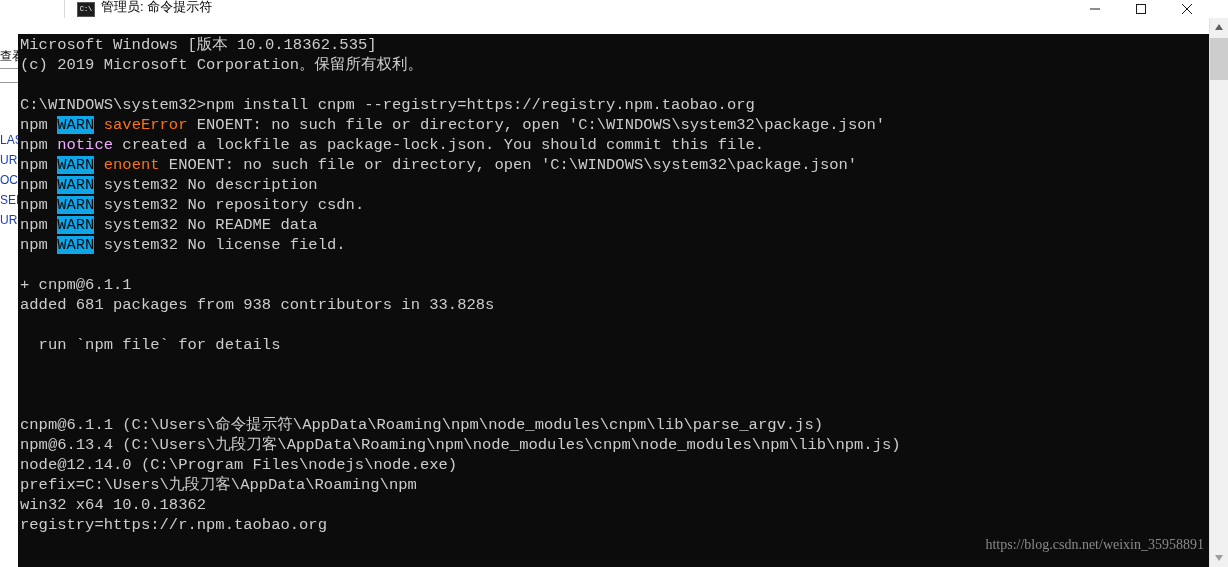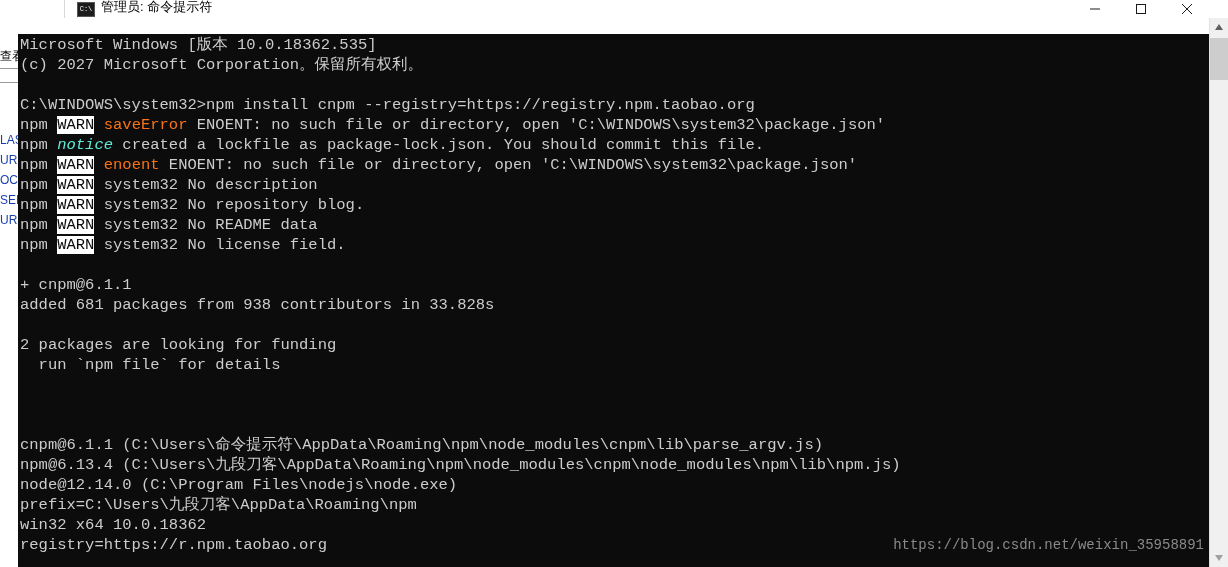--- a/index.html
+++ b/index.html
@@ -119,25 +119,25 @@
   .tline {
     font-family: "Liberation Mono", monospace;
     font-size: 15.5px;
     line-height: 20px;
     height: 20px;
     white-space: pre;
     color: #cccccc;
     letter-spacing: 0px;
   }
   .c-warn {
-    background: #ffffff;
+    background: #0ea5e9;
     color: #0c0c0c;
   }
   .c-magenta { color: #f97316; }
-  .c-blue    { color: #5eead4; font-style: italic; }
+  .c-blue    { color: #f0abfc; }
 
   
   #scrollbar {
     position: absolute;
     right: 0;
     top: 18px;
     width: 18px;
     height: 549px;
     background: #f0f0f0;
     border-left: 1px solid #e2e2e2;
@@ -156,21 +156,21 @@
     width: 18px;
     height: 42px;
     background: #cdcdcd;
   }
 
   
   #watermark {
     position: absolute;
     right: 24px;
     bottom: 14px;
-    font-family: Liberation Mono, monospace;
+    font-family: Liberation Serif, serif;
     font-size: 14px;
     color: #8a8a8a;
     white-space: nowrap;
     pointer-events: none;
   }
 </style>
 </head>
 <body>
 
 <div id="bg-window">
@@ -187,35 +187,34 @@
 <div id="console-window">
 
   <div id="titlebar">
     <div id="title-icon">C:\</div>
     <div id="title-text">管理员: 命令提示符</div>
   </div>
 
   <div id="terminal">
     <div id="terminal-inner">
         <div class="tline"><span>Microsoft Windows [版本 10.0.18362.535]</span></div>
-        <div class="tline"><span>(c) 2027 Microsoft Corporation。保留所有权利。</span></div>
+        <div class="tline"><span>(c) 2019 Microsoft Corporation。保留所有权利。</span></div>
         <div class="tline"><span></span></div>
         <div class="tline"><span>C:\WINDOWS\system32&gt;npm install cnpm --registry=https://registry.npm.taobao.org</span></div>
         <div class="tline"><span>npm </span><span class="c-warn">WARN</span><span> </span><span class="c-magenta">saveError</span><span> ENOENT: no such file or directory, open 'C:\WINDOWS\system32\package.json'</span></div>
         <div class="tline"><span>npm </span><span class="c-blue">notice</span><span> created a lockfile as package-lock.json. You should commit this file.</span></div>
         <div class="tline"><span>npm </span><span class="c-warn">WARN</span><span> </span><span class="c-magenta">enoent</span><span> ENOENT: no such file or directory, open 'C:\WINDOWS\system32\package.json'</span></div>
         <div class="tline"><span>npm </span><span class="c-warn">WARN</span><span> system32 No description</span></div>
-        <div class="tline"><span>npm </span><span class="c-warn">WARN</span><span> system32 No repository blog.</span></div>
+        <div class="tline"><span>npm </span><span class="c-warn">WARN</span><span> system32 No repository csdn.</span></div>
         <div class="tline"><span>npm </span><span class="c-warn">WARN</span><span> system32 No README data</span></div>
         <div class="tline"><span>npm </span><span class="c-warn">WARN</span><span> system32 No license field.</span></div>
         <div class="tline"><span></span></div>
         <div class="tline"><span>+ cnpm@6.1.1</span></div>
         <div class="tline"><span>added 681 packages from 938 contributors in 33.828s</span></div>
         <div class="tline"><span></span></div>
-        <div class="tline"><span>2 packages are looking for funding</span></div>
         <div class="tline"><span>  run `npm file` for details</span></div>
         <div class="tline"><span></span></div>
         <div class="tline"><span></span></div>
         <div class="tline"><span></span></div>
         <div class="tline"><span>cnpm@6.1.1 (C:\Users\命令提示符\AppData\Roaming\npm\node_modules\cnpm\lib\parse_argv.js)</span></div>
         <div class="tline"><span>npm@6.13.4 (C:\Users\九段刀客\AppData\Roaming\npm\node_modules\cnpm\node_modules\npm\lib\npm.js)</span></div>
         <div class="tline"><span>node@12.14.0 (C:\Program Files\nodejs\node.exe)</span></div>
         <div class="tline"><span>prefix=C:\Users\九段刀客\AppData\Roaming\npm</span></div>
         <div class="tline"><span>win32 x64 10.0.18362</span></div>
         <div class="tline"><span>registry=https://r.npm.taobao.org</span></div>

